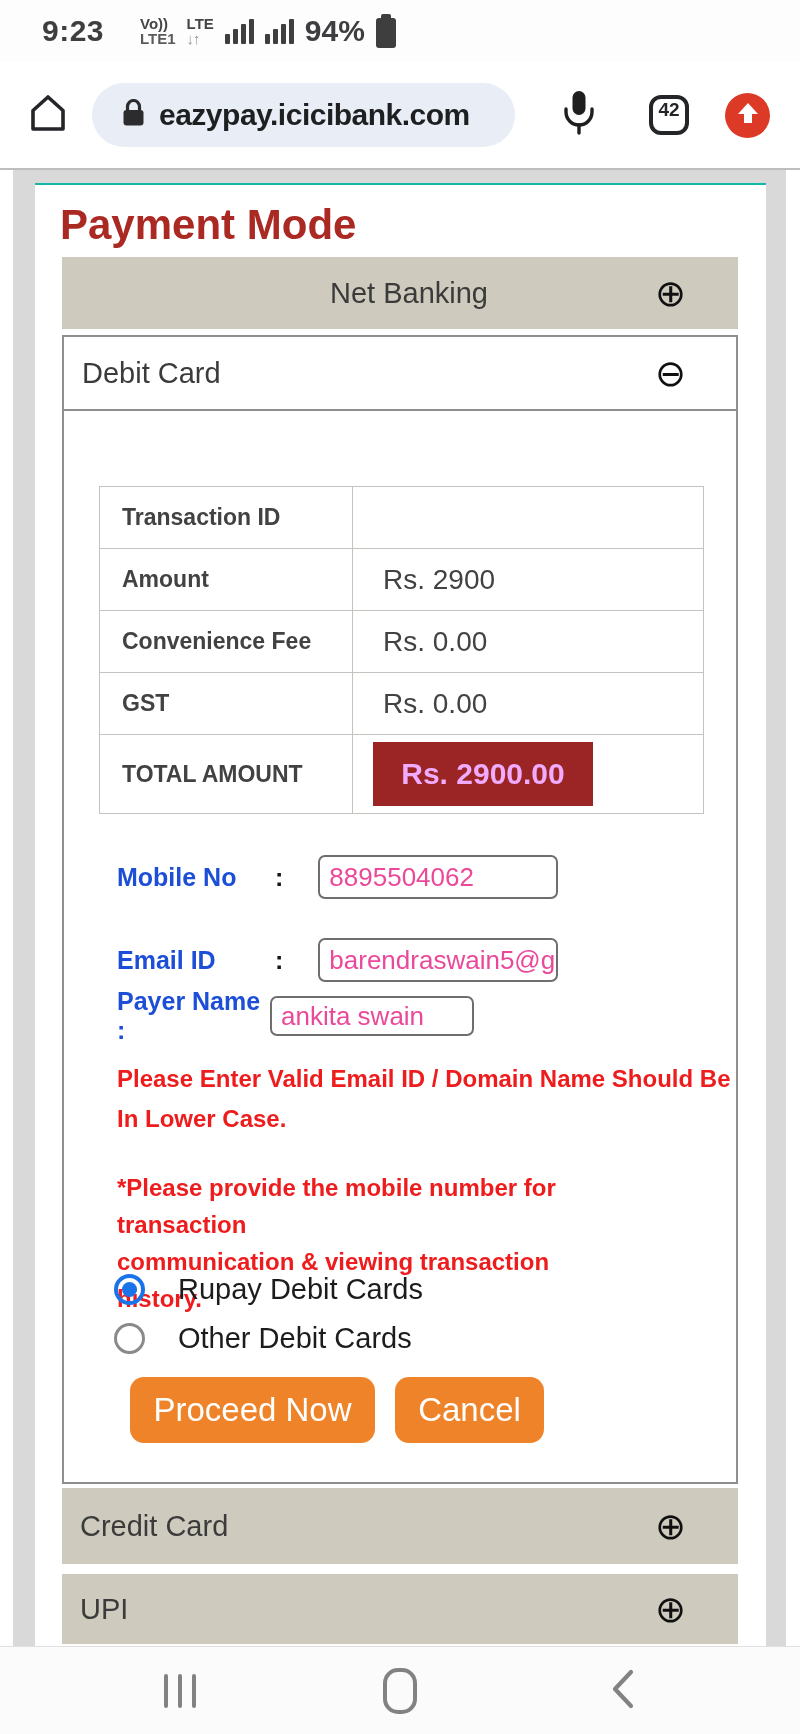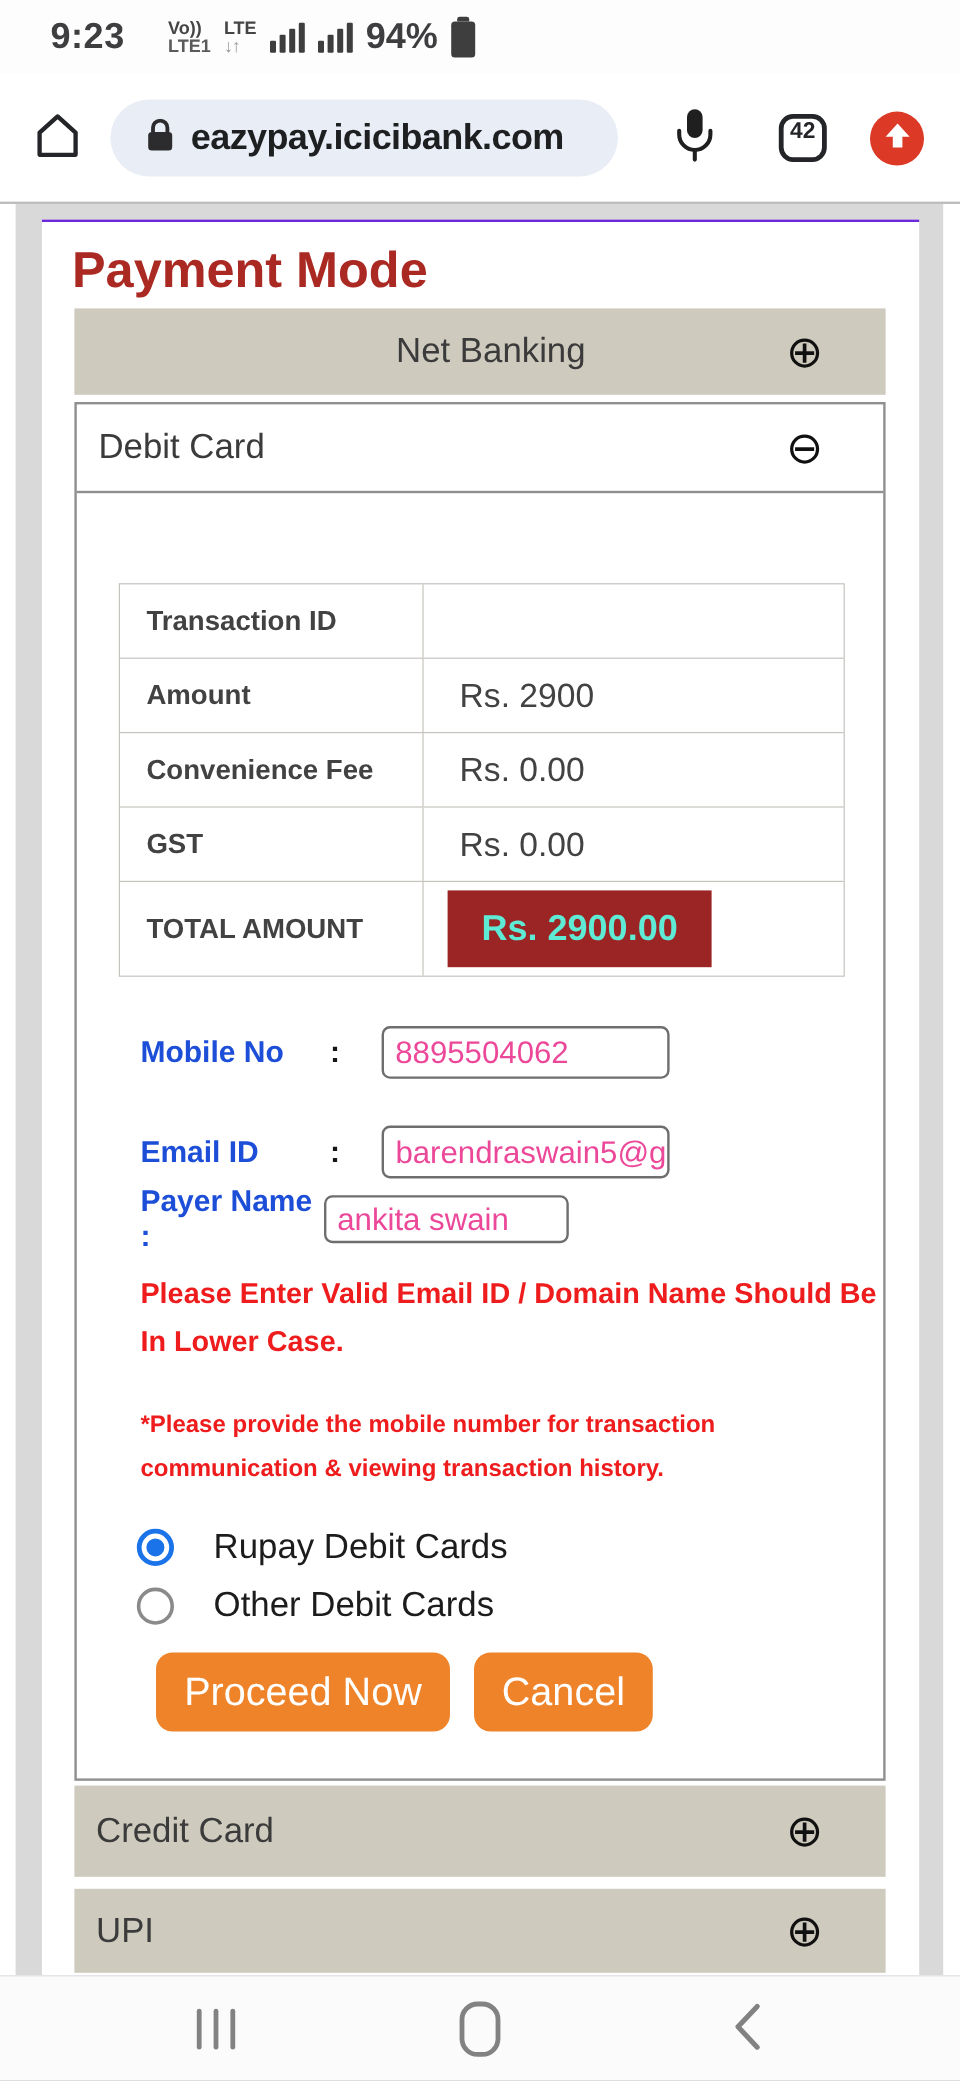--- a/index.html
+++ b/index.html
@@ -34,21 +34,21 @@
   .tab-btn { margin-left:48px; width:40px; height:40px; border:4px solid #242528; border-radius:12px;
     display:flex; align-items:flex-start; justify-content:center; }
   .tab-count { font-size:19px; font-weight:bold; color:#242528; }
   .update-btn { margin-left:36px; width:45px; height:45px; border-radius:50%; background:#dc3a27;
     display:flex; align-items:center; justify-content:center; }
   .tb-divider { position:absolute; top:168px; left:0; width:800px; height:2px; background:#bdbec0; }
 
   
   .viewport { position:absolute; top:170px; left:0; width:800px; height:1476px; background:#fff; }
   .page-bg { position:absolute; left:13px; top:0; width:773px; height:100%; background:#d9d9da; }
-  .card { position:absolute; left:35px; top:13px; width:731px; height:1463px; background:#fff; border-top:2px solid #6d28d9; }
+  .card { position:absolute; left:35px; top:13px; width:731px; height:1463px; background:#fff; border-top:2px solid #14b8a6; }
 
   .page-title { position:absolute; left:25px; top:16px; font-size:42px; font-weight:bold; color:#ab2923; }
 
   .acc-bar { position:absolute; left:27px; width:676px; height:72px; background:#cecbbe;
     display:flex; align-items:center; padding-left:18px; }
   .acc-label { font-size:29px; color:#3b3b3b; }
   .acc-icon { position:absolute; right:52px; top:50%; transform:translateY(-50%);
     font-family:"DejaVu Sans", sans-serif; font-size:37px; color:#101010; line-height:1; }
   .bar-net { top:72px;justify-content:center; }
   .bar-credit { top:1303px; height:76px; }
@@ -61,41 +61,41 @@
     display:flex; align-items:center; padding-left:18px; }
 
   .fee-table { position:absolute; left:35px; top:149px; width:605px; border:1px solid #c5c3be; }
   .t-row { display:flex; height:62px; border-bottom:1px solid #c5c3be; }
   .t-row:last-child { border-bottom:none; }
   .t-row.total { height:78px; }
   .t-label { width:253px; border-right:1px solid #c5c3be; display:flex; align-items:center;
     padding-left:22px; font-size:23px; font-weight:bold; color:#424242; }
   .t-value { flex:1; display:flex; align-items:center; padding-left:30px; font-size:28px; color:#424242; }
   .t-value.bold { font-weight:bold; font-size:29px; letter-spacing:0.5px; }
-  .total-box { margin-left:-10px; width:220px; height:64px; background:#9b2524; color:#5eead4;
+  .total-box { margin-left:-10px; width:220px; height:64px; background:#9b2524; color:#f0abfc;
     display:flex; align-items:center; justify-content:center; font-size:30px; font-weight:bold; }
 
   
   .f-row { position:absolute; left:53px; display:flex; align-items:center; }
   .f-label { font-size:25px; font-weight:bold; color:#1d4ed8; }
   .f-colon { font-size:25px; font-weight:bold; color:#151515; }
   .f-input { height:44px; border:2px solid #6e6e6e; border-radius:7px; background:#fff;
     font-size:26px; color:#ec4899; padding:0 0 0 9px; font-family:"Liberation Sans", sans-serif;
     white-space:nowrap; overflow:hidden; }
   .row-mobile { top:518px; } .row-mobile .f-label{width:135px;} .row-mobile .f-colon{margin-left:23px;}
   .row-mobile .f-input { margin-left:35px; width:240px; }
   .row-email { top:601px; } .row-email .f-label{width:135px;} .row-email .f-colon{margin-left:23px;}
   .row-email .f-input { margin-left:35px; width:240px; }
   .row-payer { top:650px; } .row-payer .f-label{width:153px;}
   .row-payer .f-input { margin-left:0; width:204px; height:40px; }
 
   .err-text { position:absolute; left:53px; top:722px; width:615px;
     font-size:24px; font-weight:bold; color:#ee1c1c; line-height:40px; }
   .note-text { position:absolute; left:53px; top:832px; width:520px;
-    font-size:20px; font-weight:bold; color:#ee1c1c; line-height:37px; }
+    font-size:24px; font-weight:bold; color:#ee1c1c; line-height:37px; }
 
   .radio-row { position:absolute; left:50px; display:flex; align-items:center; }
   .radio-rupay { top:936px; } .radio-other { top:985px; }
   .radio { width:31px; height:31px; border-radius:50%; flex:none; }
   .radio.on { border:4px solid #1a73e8; display:flex; align-items:center; justify-content:center; }
   .radio.on .dot { width:15px; height:15px; border-radius:50%; background:#1a73e8; }
   .radio.off { border:3px solid #8a8a8a; }
   .radio-label { margin-left:33px; font-size:29px; color:#1c1c1c; }
 
   .btn { position:absolute; top:1040px; height:66px; border:none; border-radius:14px; background:#ef8329;

